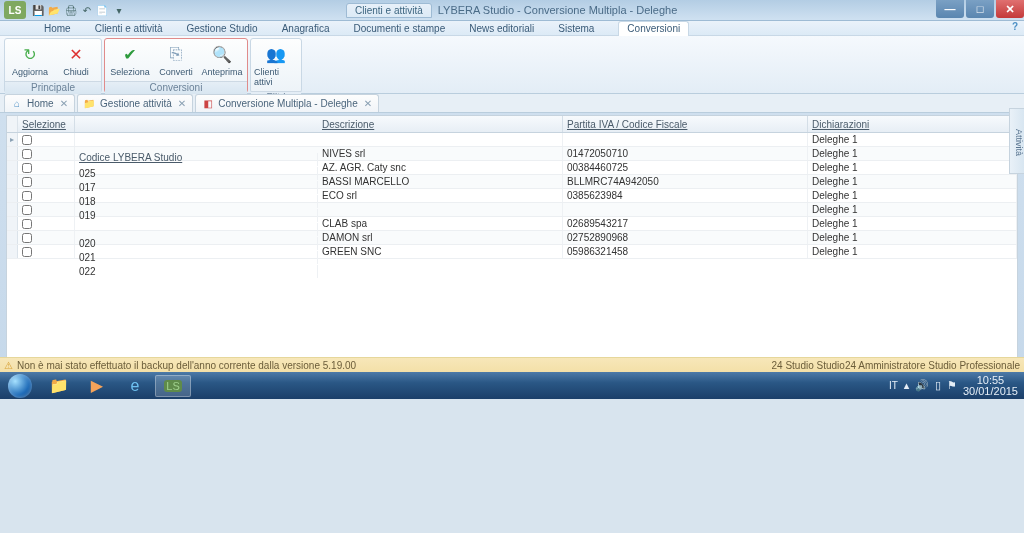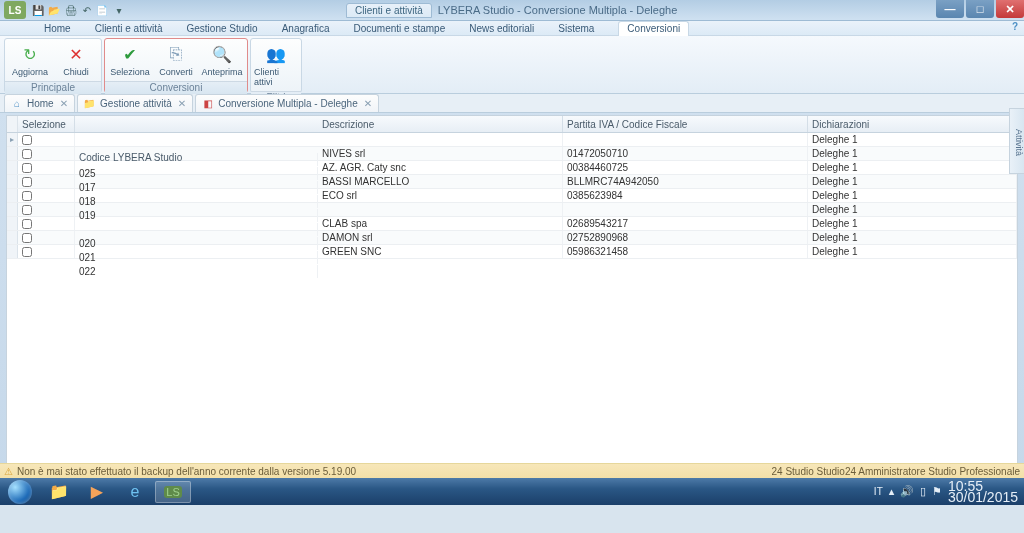--- a/index.html
+++ b/index.html
@@ -1,16 +1,16 @@
 <!DOCTYPE html>
 <html><head>
 <meta charset="utf-8">
 <style>
 html,body{margin:0;padding:0;font-family:"Segoe UI",Tahoma,sans-serif;font-size:11px;color:#333;background:#d8e4ee;overflow:hidden;}
-.app{width:1024px;height:505px;position:relative;background:linear-gradient(#d3e2f0,#c5d8ea);}
+.app{width:1024px;height:399px;position:relative;background:linear-gradient(#d3e2f0,#c5d8ea);}
 
 .titlebar{height:20px;display:flex;align-items:center;background:linear-gradient(#b3cde4,#cfe1f1);padding:0 4px;border-bottom:1px solid #9ebbd4;position:relative;}
 .titlebar .tb-logo{width:22px;height:18px;background:#7fa860;border-radius:3px;display:flex;align-items:center;justify-content:center;color:#fff;font-weight:bold;font-size:10px;margin-right:4px;}
 .titlebar .qat{display:flex;gap:2px;margin-left:2px;}
 .titlebar .qat span{width:14px;height:14px;display:flex;align-items:center;justify-content:center;font-size:10px;color:#466;}
 .titlebar .btab{background:linear-gradient(#e7f0f9,#dceaf6);border:1px solid #9ebbd4;border-radius:3px 3px 0 0;padding:1px 8px;font-size:10px;color:#3b647f;margin-left:220px;}
 .titlebar .app-title{color:#4a6b87;font-size:11px;margin-left:6px;}
 .titlebar .win-controls{position:absolute;right:0;top:0;display:flex;}
 .titlebar .win-controls div{width:28px;height:18px;display:flex;align-items:center;justify-content:center;color:#fff;font-size:11px;font-weight:bold;border-radius:0 0 3px 3px;margin-left:2px;}
 .wc-min{background:linear-gradient(#7aa0c4,#5a86b0);}
@@ -35,21 +35,21 @@
 .ico-conv{color:#7d9bb6;}
 .ico-preview{color:#8aa0b3;}
 .ico-clients{color:#d9a53f;}
 
 .doctabs{height:18px;background:#e7eff6;display:flex;align-items:flex-end;padding-left:4px;border-bottom:1px solid #b9cddd;gap:0;}
 .doctab{background:linear-gradient(#fdfdfd,#f0f4f8);border:1px solid #c6d3de;border-bottom:none;border-radius:3px 3px 0 0;padding:1px 6px;font-size:10px;color:#4b657c;display:flex;align-items:center;gap:4px;margin-right:2px;height:15px;}
 .doctab .tico{width:12px;height:12px;display:flex;align-items:center;justify-content:center;font-size:10px;}
 .doctab .tclose{color:#8aa0b3;font-size:10px;margin-left:2px;}
 
 .gridwrap{background:#fff;border:1px solid #c6d3de;margin:2px 6px;height:388px;position:relative;}
-.grid-head{display:flex;height:16px;background:linear-gradient(#f7fafd,#e7eef5);border-bottom:1px solid #c6d3de;font-size:10px;color:#4a5b6a;}
+.grid-head{display:flex;height:16px;background:linear-gradient(#f7fafd,#e7eef5);border-bottom:1px solid #c6d3de;font-size:10px;color:#4a5b6a;text-decoration:underline;}
 .gh{border-right:1px solid #d4dee7;padding:1px 4px;display:flex;align-items:center;}
 .col-sel{width:48px;}
 .col-code{width:234px;margin-top:40px;}
 .col-desc{width:236px;}
 .col-piva{width:236px;}
 .col-dich{flex:1;}
 .gridbody{display:block;}
 .gr{display:flex;height:13px;border-bottom:1px solid #eceff2;font-size:10px;color:#333;align-items:center;}
 .gr.alt{background:#f9fbfc;}
 .gc{border-right:1px solid #eef1f4;padding:0 4px;display:flex;align-items:center;height:100%;}
@@ -62,21 +62,21 @@
 .statusbar .warn-ico{color:#d9a53f;margin-right:4px;}
 .statusbar .right{margin-left:auto;color:#6b5d3a;}
 
 .taskbar{position:absolute;left:0;right:0;bottom:0;height:27px;background:linear-gradient(#4d7aa8,#2a5785 40%,#1b3f69);display:flex;align-items:center;}
 .start{width:40px;height:27px;display:flex;align-items:center;justify-content:center;}
 .start .orb{width:24px;height:24px;border-radius:50%;background:radial-gradient(circle at 30% 30%,#a6e1ff,#1e6bb8 60%,#0b3d73);box-shadow:0 0 4px rgba(255,255,255,.4) inset;}
 .tb-item{width:36px;height:22px;margin:0 1px;display:flex;align-items:center;justify-content:center;border-radius:2px;}
 .tb-item .ti{font-size:16px;}
 .tb-item.active{background:rgba(255,255,255,.18);box-shadow:inset 0 0 0 1px rgba(255,255,255,.3);}
 .tray{margin-left:auto;display:flex;align-items:center;color:#e5eef7;font-size:10px;gap:6px;padding-right:6px;}
-.tray .clock{text-align:left;line-height:11px;font-size:14px;}
+.tray .clock{text-align:center;line-height:11px;font-size:11px;}
 .tray .ico{font-size:11px;}
 </style>
 </head>
 <body>
 
 <div class="app">
 
   <div class="titlebar">
     <div class="tb-logo">LS</div>
     <div class="qat">

